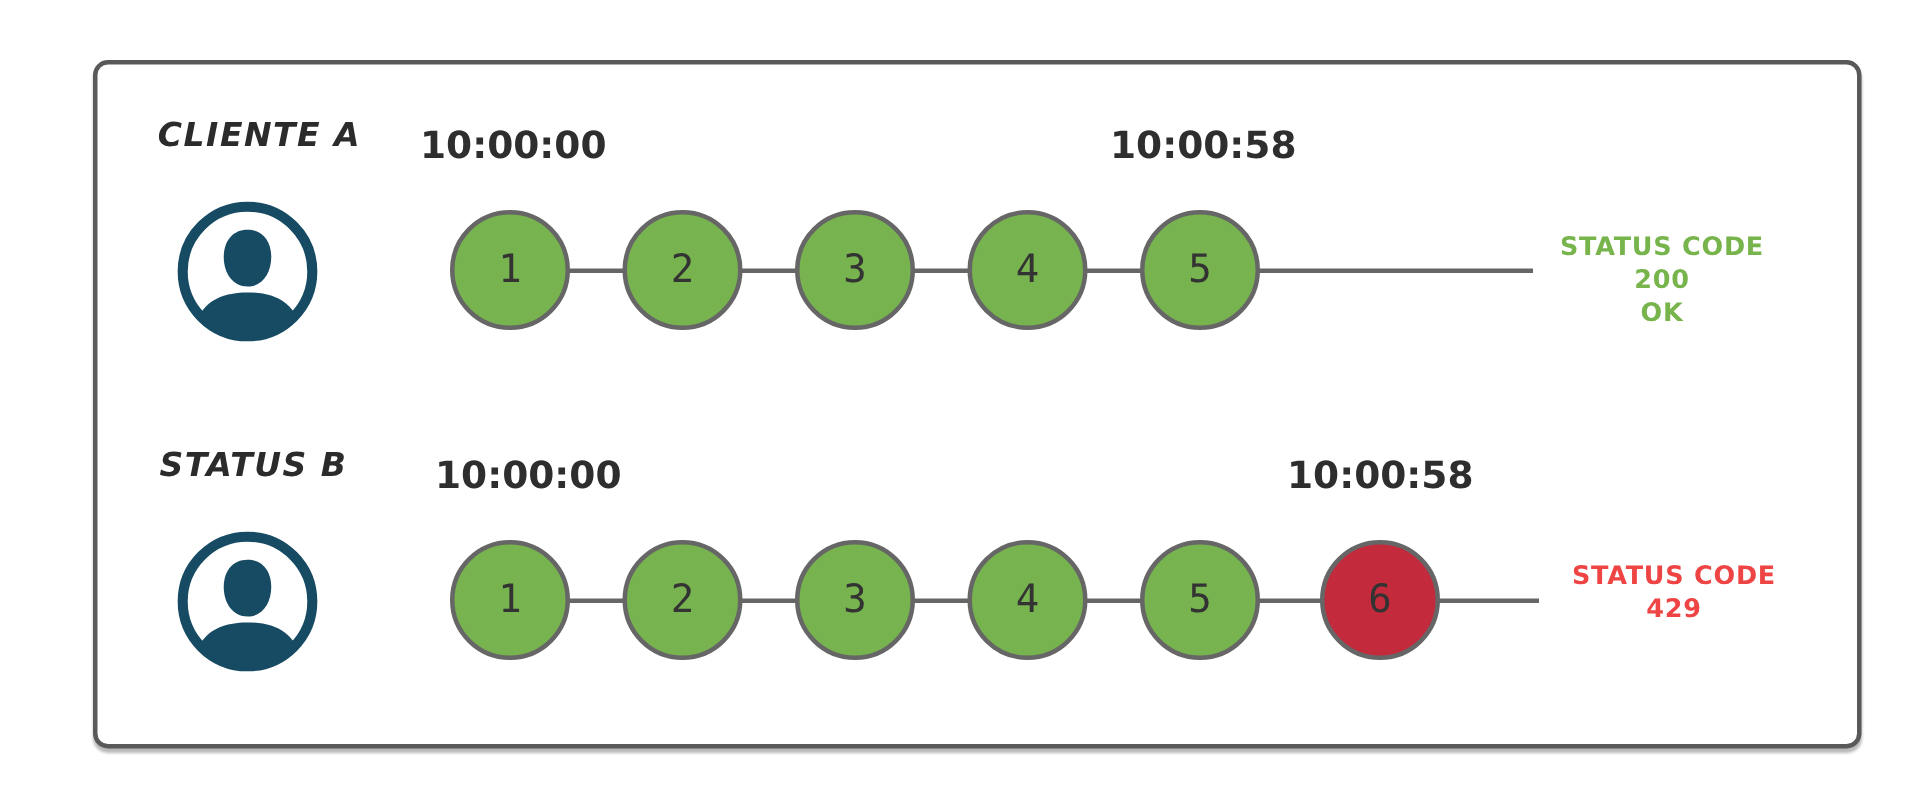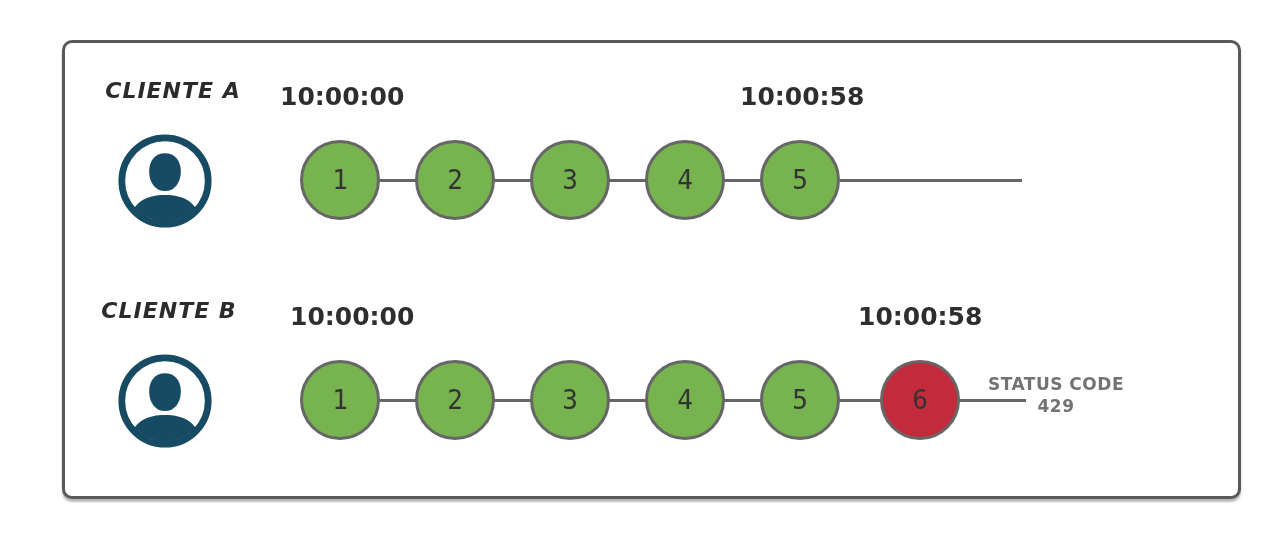--- a/index.html
+++ b/index.html
@@ -78,21 +78,21 @@
   .status {
     position: absolute;
     width: 168px;
     text-align: center;
     font-weight: bold;
     font-size: 17px;
     line-height: 22px;
     letter-spacing: 0.5px;
   }
   .status-a { left: 1024px; top: 154px; color: #77B44C; }
-  .status-b { left: 972px; top: 373px; color: #737373; }
+  .status-b { left: 1032px; top: 373px; color: #ef4444; }
 </style>
 </head>
 <body>
 
 <div class="canvas">
 
   <div class="frame"></div>
 
   <div class="client-label label-a">CLIENTE A</div>
 
@@ -115,22 +115,26 @@
   <div class="time end-a">10:00:58</div>
 
   <div class="connector line-a"></div>
 
   <div class="request ok row-a p1">1</div>
   <div class="request ok row-a p2">2</div>
   <div class="request ok row-a p3">3</div>
   <div class="request ok row-a p4">4</div>
   <div class="request ok row-a p5">5</div>
 
+  <div class="status status-a">
+    <div>STATUS CODE 200</div>
+    <div>OK</div>
+  </div>
 
-  <div class="client-label label-b">CLIENTE B</div>
+  <div class="client-label label-b">STATUS B</div>
 
   <div class="avatar avatar-b">
     <svg viewBox="0 0 100 100" width="96" height="96" aria-hidden="true">
       <defs>
           <clipPath id="avclipB">
             <circle cx="50" cy="50" r="42"></circle>
           </clipPath>
         </defs>
       <circle cx="50" cy="50" r="45" fill="none" stroke="#174A63" stroke-width="7"></circle>
       <g clip-path="url(#avclipB)" fill="#174A63">

